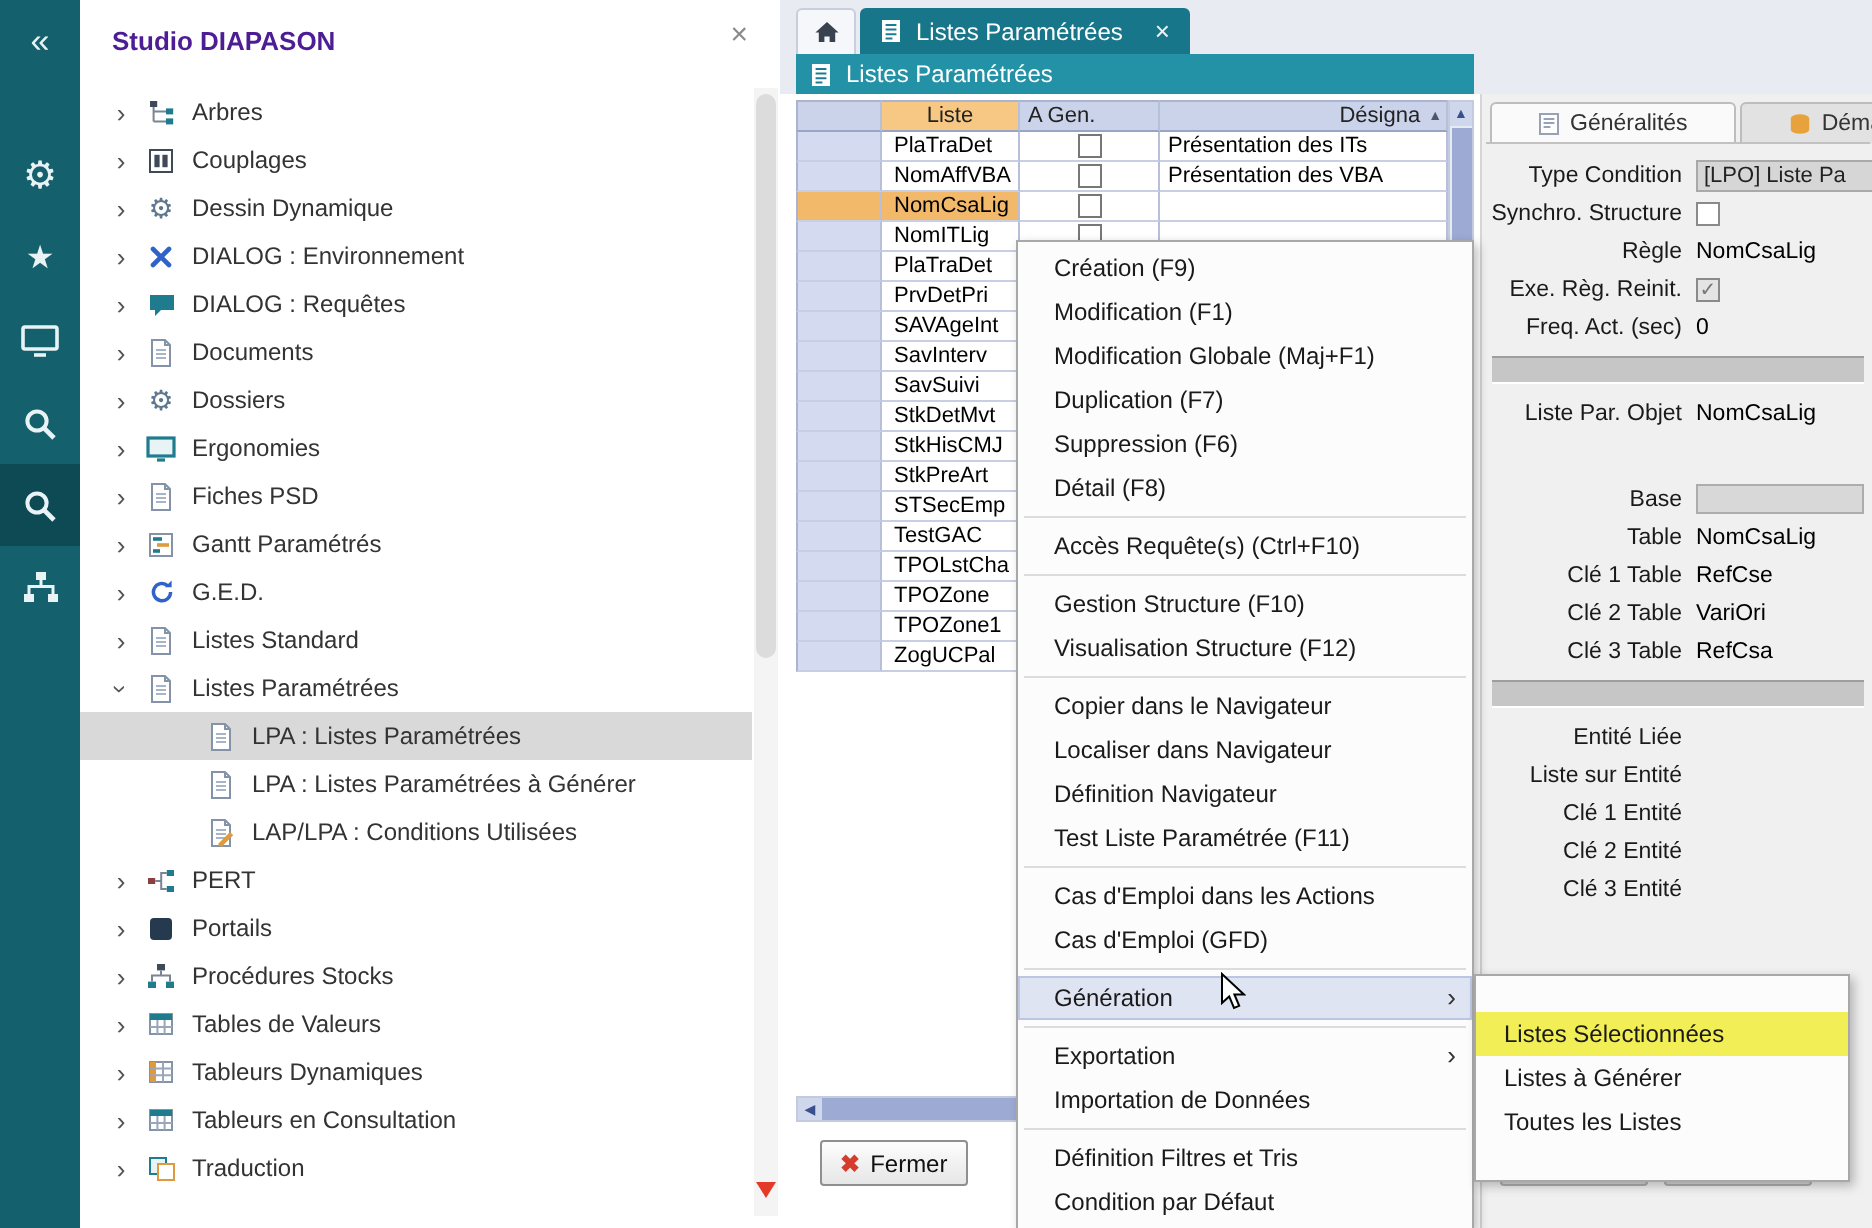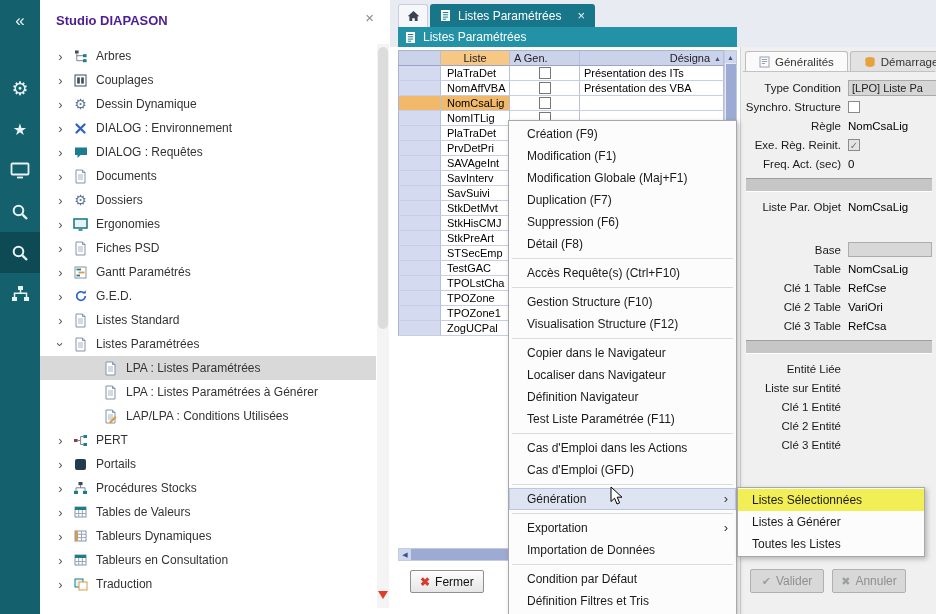--- a/index.html
+++ b/index.html
@@ -67,21 +67,21 @@
   #hsb .sb-btn{width:12px;height:11px;}
   #hsb-thumb{width:145px;height:11px;background:#9dabd4;}
 
   
   #fermer{position:absolute;left:410px;top:570px;height:21px;padding:0 9px;display:inline-flex;align-items:center;gap:5px;background:linear-gradient(#fdfdfd,#e6e6e6);border:1px solid #8f8f8f;border-radius:2px;font-size:12px;color:#111;cursor:pointer;z-index:1;}
   #fermer .x{color:#d43c2e;font-weight:bold;font-size:12px;}
 
   
   #rightpanel{position:absolute;left:740px;top:47px;width:196px;height:567px;background:#f0f0f0;border-left:1px solid #d6d6d6;box-sizing:border-box;}
   #rp-tabs{position:absolute;left:4px;top:4px;display:flex;}
-  .rp-tab{height:20px;display:flex;align-items:center;padding:0 13px;background:#e2e2e2;border:1px solid #bdbdbd;border-bottom:none;border-radius:3px 3px 0 0;margin-right:2px;font-size:11.5px;color:#333;cursor:pointer;white-space:nowrap;}
+  .rp-tab{height:20px;display:flex;align-items:center;padding:0 23px;background:#e2e2e2;border:1px solid #bdbdbd;border-bottom:none;border-radius:3px 3px 0 0;margin-right:2px;font-size:11.5px;color:#333;cursor:pointer;white-space:nowrap;}
   .rp-tab.active{background:#fafafa;}
   .rp-tab .t-ic{margin-right:5px;display:inline-flex;}
   #rp-sep{position:absolute;left:2px;top:24px;width:192px;border-top:1px solid #c2c2c2;}
   #rp-fields{position:absolute;left:0;top:31px;width:196px;}
   .rp-row{height:19px;display:flex;align-items:center;}
   .rp-label{width:100px;text-align:right;padding-right:7px;font-size:11.5px;color:#1a1a1a;flex:0 0 auto;white-space:nowrap;}
   .rp-val{font-size:11.5px;color:#000;white-space:nowrap;}
   .rp-drop{background:#d6d6d6;border:1px solid #a9a9a9;height:16px;line-height:15px;padding:0 3px;width:92px;font-size:11px;color:#222;white-space:nowrap;overflow:hidden;box-sizing:border-box;}
   .rp-cb{width:12px;height:12px;border:1px solid #8a8a8a;background:#fff;font-size:10px;line-height:11px;text-align:center;color:#777;box-sizing:border-box;}
   .rp-cb.checked{background:#e4e4e4;}
@@ -91,21 +91,21 @@
   #rp-buttons{position:absolute;left:9px;top:522px;display:flex;gap:8px;}
   .rp-btn{display:inline-flex;align-items:center;justify-content:center;gap:5px;width:72px;height:22px;background:#d8d8d8;border:1px solid #b0b0b0;border-radius:2px;color:#8f8f8f;font-size:12px;cursor:default;}
   .rp-btn .ic{font-size:11px;color:#9aa39a;}
 
   
   #ctx-menu{position:absolute;left:508px;top:120px;width:229px;background:#fcfcfc;border:1px solid #a8a8a8;box-shadow:2px 2px 5px rgba(0,0,0,.25);padding:2px 0;z-index:10;box-sizing:border-box;}
   .menu-item{height:22px;line-height:22px;padding-left:18px;padding-right:20px;font-size:12px;color:#1a1a1a;position:relative;cursor:pointer;white-space:nowrap;}
   .menu-item.hl{background:#dee4f1;box-shadow:inset 0 0 0 1px #bcc6e2;}
   .menu-sep{height:1px;background:#dcdcdc;margin:3px 3px;}
   .sub-arrow{position:absolute;right:8px;top:0;font-size:13px;color:#333;}
-  #submenu{position:absolute;left:737px;top:487px;width:188px;background:#fcfcfc;border:1px solid #a8a8a8;box-shadow:2px 2px 5px rgba(0,0,0,.25);padding:1px 0;z-index:11;box-sizing:border-box;}
+  #submenu{position:absolute;left:737px;top:487px;width:188px;background:#fcfcfc;border:1px solid #a8a8a8;box-shadow:2px 2px 5px rgba(0,0,0,.25);padding:18px 0;z-index:11;box-sizing:border-box;}
   #submenu .menu-item{padding-left:14px;}
   #submenu .menu-item.yl{background:#f2ee55;}
 
   #cursor{position:absolute;left:610px;top:486px;z-index:30;}
 </style>
 </head>
 <body>
 
 <div id="screen">
 
@@ -725,22 +725,22 @@
       <div class="menu-item">Test Liste Paramétrée (F11)</div>
       <div class="menu-sep"></div>
       <div class="menu-item">Cas d'Emploi dans les Actions</div>
       <div class="menu-item">Cas d'Emploi (GFD)</div>
       <div class="menu-sep"></div>
       <div class="menu-item hl">Génération<span class="sub-arrow">›</span></div>
       <div class="menu-sep"></div>
       <div class="menu-item">Exportation<span class="sub-arrow">›</span></div>
       <div class="menu-item">Importation de Données</div>
       <div class="menu-sep"></div>
+      <div class="menu-item">Définition Filtres et Tris</div>
       <div class="menu-item">Condition par Défaut</div>
-      <div class="menu-item">Définition Filtres et Tris</div>
     </div>
   <div id="submenu">
       <div class="menu-item yl">Listes Sélectionnées</div>
       <div class="menu-item">Listes à Générer</div>
       <div class="menu-item">Toutes les Listes</div>
     </div>
 
   <svg id="cursor" width="13" height="19" viewBox="0 0 13 19">
     <path d="M1 1 L1 15.5 L4.6 12.2 L7 18 L9.6 16.9 L7.2 11.2 L12 11.2 Z" fill="#fff" stroke="#000" stroke-width="1"></path>
   </svg>

